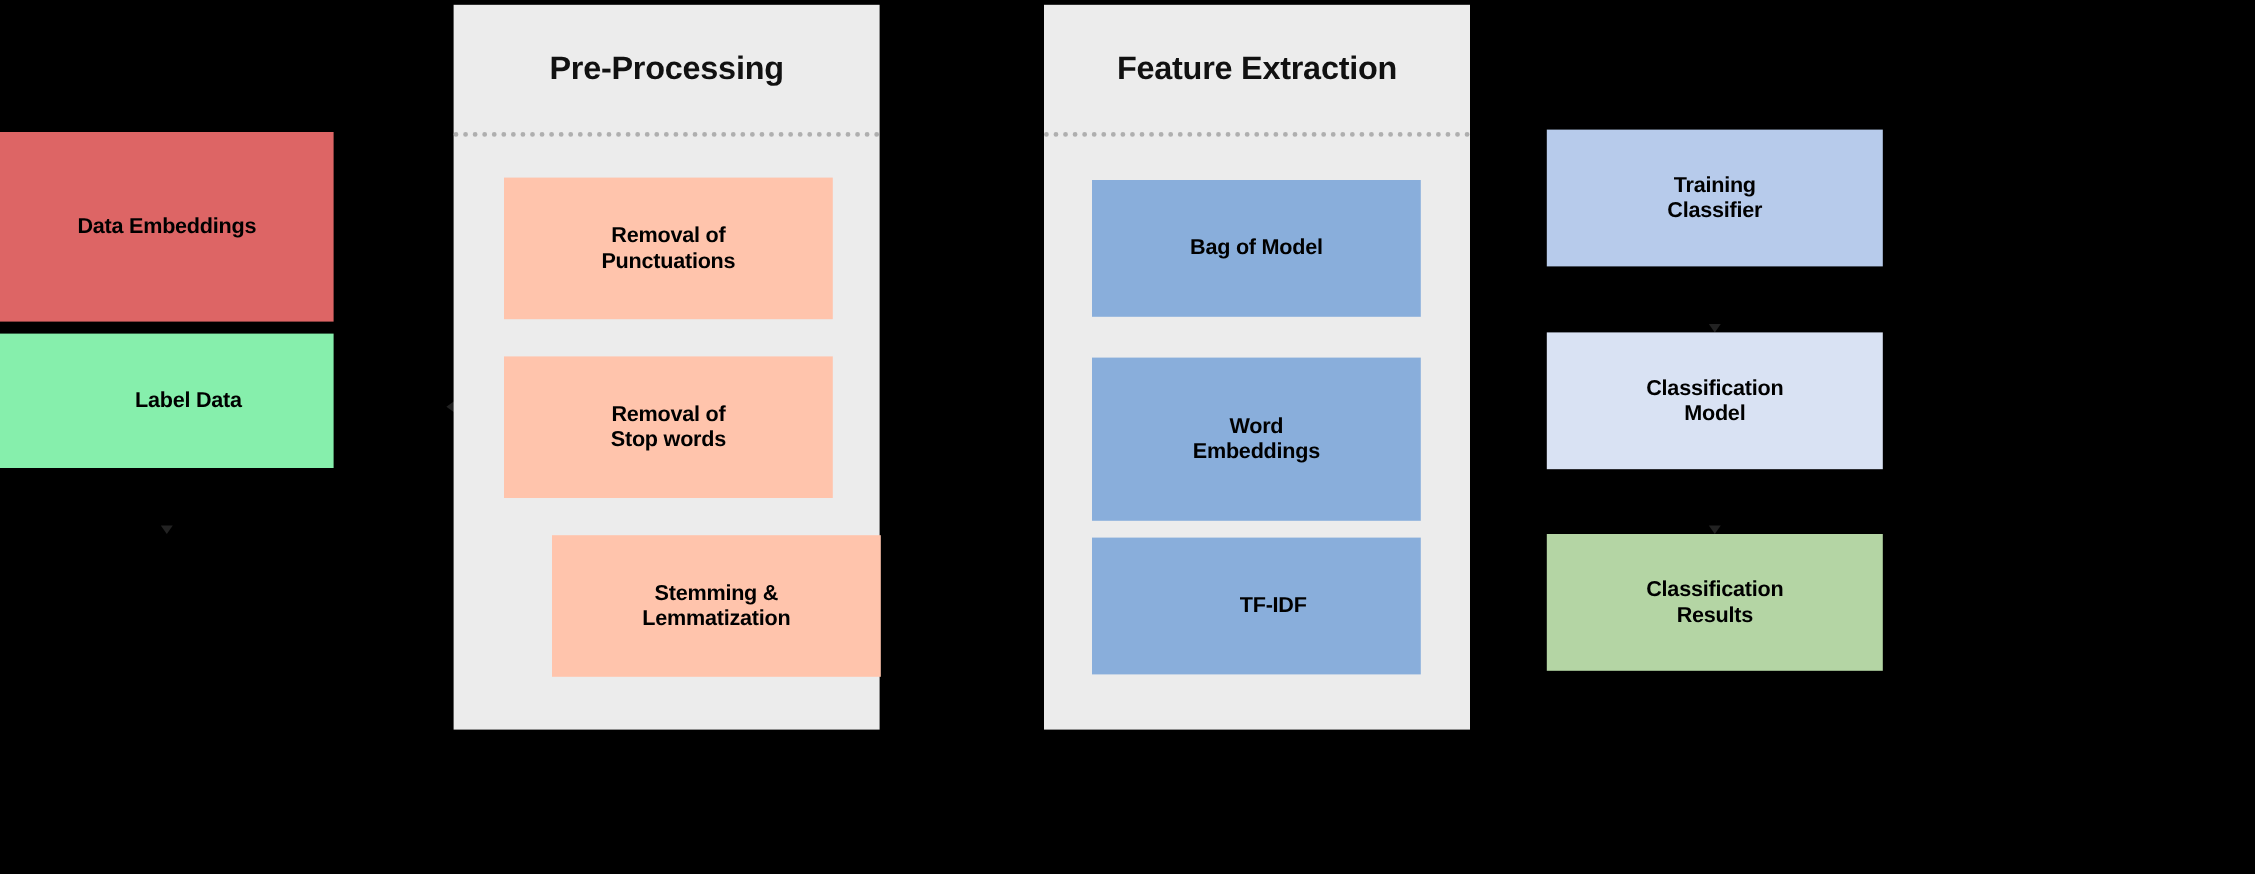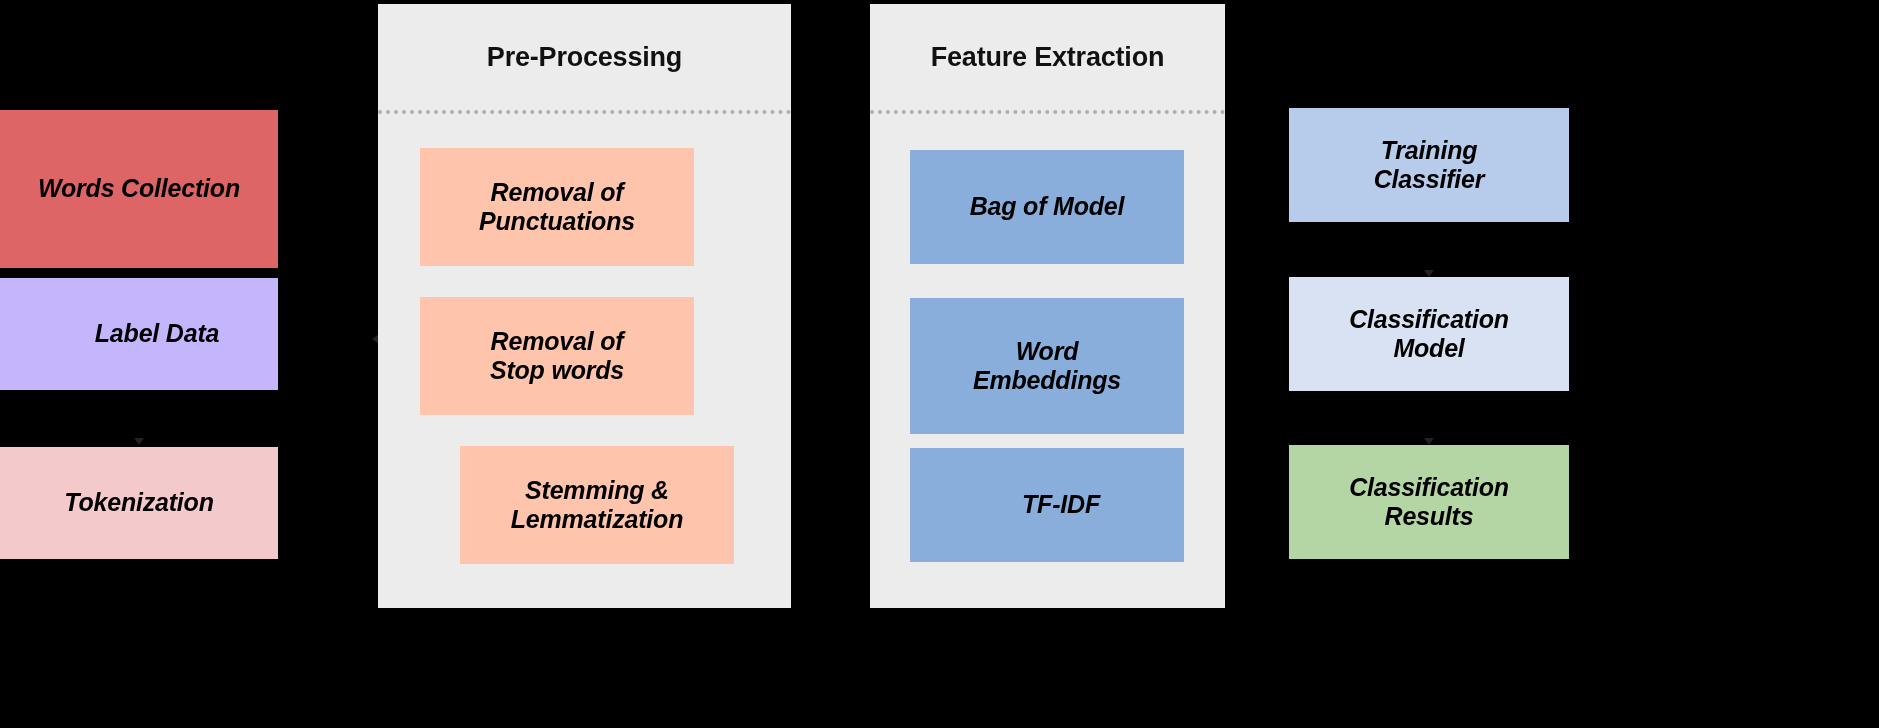--- a/index.html
+++ b/index.html
@@ -24,26 +24,25 @@
   
   .node {
     position: absolute;
     box-sizing: border-box;
     display: flex;
     align-items: center;
     justify-content: center;
     text-align: center;
     color: #000000;
     font-weight: bold;
-    font-size: 25px;
+    font-size: 18px;
     line-height: 1.18;
     letter-spacing: -0.2px;
     padding: 4px 8px;
     white-space: pre-line;
-    font-style: italic;
   }
 
   
   .panel {
     position: absolute;
     box-sizing: border-box;
     background: #ECECEC;
   }
   .panel-title {
     position: absolute;
@@ -60,25 +59,25 @@
     position: absolute;
     left: 0;
     right: 0;
     top: 106px;
     height: 0;
     border-top: 4px dotted #AFAFAF;
   }
 
   
   #col1-data-collection { left: 0px;  top: 110px; width: 278px; height: 158px; background: #DD6565; }
-  #col1-label-data      { left: 0px;  top: 278px; width: 278px; height: 112px; background: #c4b5fd; padding-left: 44px; }
+  #col1-label-data      { left: 0px;  top: 278px; width: 278px; height: 112px; background: #86efac; padding-left: 44px; }
   #col1-tokenization    { left: 0px;  top: 447px; width: 278px; height: 112px; background: #F3C9CC; font-weight: bold; }
 
   
-  #panel-preprocessing { left: 378px; top: 4px; width: 413px; height: 604px; }
+  #panel-preprocessing { left: 378px; top: 4px; width: 355px; height: 604px; }
   #pp-punctuations { left: 42px; top: 144px; width: 274px; height: 118px; background: #FFC4AC; }
   #pp-stopwords    { left: 42px; top: 293px; width: 274px; height: 118px; background: #FFC4AC; }
   #pp-stemming     { left: 42px; top: 442px; width: 274px; height: 118px; background: #FFC4AC; margin-left: 40px; }
 
   
   #panel-feature { left: 834px; top: 4px; width: 355px; height: 604px; margin-left: 36px; }
   #fe-bow        { left: 40px; top: 146px; width: 274px; height: 114px; background: #89AEDB; }
   #fe-embeddings { left: 40px; top: 294px; width: 274px; height: 136px; background: #89AEDB; }
   #fe-tfidf      { left: 40px; top: 444px; width: 274px; height: 114px; background: #89AEDB; padding-left: 36px; }
 
@@ -109,29 +108,28 @@
     border-bottom: 5px solid transparent;
     border-right: 7px solid #222222;
   }
   #arrow-gap-1 { left: 372px; top: 334px; }
 </style>
 </head>
 <body>
 
 <div id="stage">
 
-  <div class="node" id="col1-data-collection">Words Collection</div>
+  <div class="node" id="col1-data-collection">Data Embeddings</div>
 
   <div class="arrow-tip" id="arrow-c1-a"></div>
 
   <div class="node" id="col1-label-data">Label Data</div>
 
   <div class="arrow-tip" id="arrow-c1-b"></div>
 
-  <div class="node" id="col1-tokenization">Tokenization</div>
 
   <div class="arrow-left-tip" id="arrow-gap-1"></div>
 
   <div class="panel" id="panel-preprocessing">
     <div class="panel-title">Pre-Processing</div>
     <div class="panel-divider"></div>
 
     <div class="node" id="pp-punctuations">Removal of
 Punctuations</div>
 

